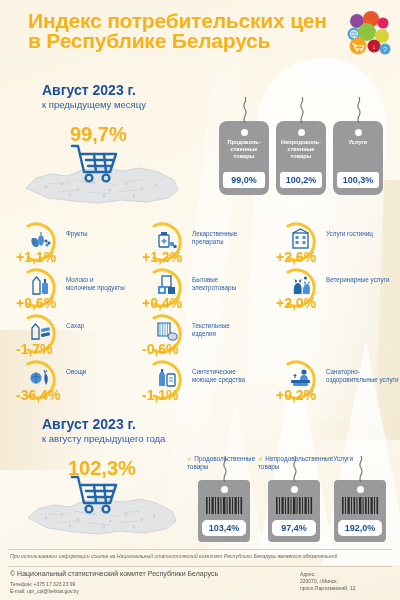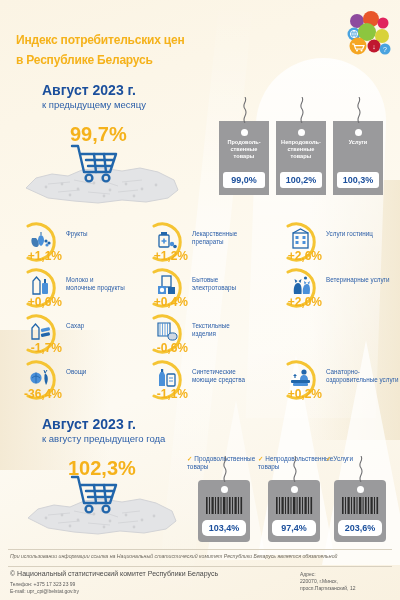--- a/index.html
+++ b/index.html
@@ -51,25 +51,24 @@
   .bg-tan-right {
     position: absolute; right: 0; top: 180px; width: 90px; height: 260px;
     background: linear-gradient(270deg, rgba(240,228,201,.75), rgba(240,228,201,0));
   }
 
   
   .header {
     position: absolute; left: 0; top: 0; width: 400px; height: 62px;
   }
   .header-title {
-    position: absolute; left: 16px; top: 11px; width: 300px;
+    position: absolute; left: 28px; top: 11px; width: 300px;
     color: #f5b21b;
-    font-size: 12px; font-weight: bold; line-height: 20px;
+    font-size: 21px; font-weight: bold; line-height: 20px;
     letter-spacing: -0.2px;
-    margin-top: 19px;
   }
   .logo {
     position: absolute; right: 8px; top: 8px; width: 48px; height: 48px;
   }
 
   
   .sec-title {
     position: absolute;
     color: #1b4f9c;
     font-weight: bold;
@@ -97,21 +96,21 @@
   
   .map-wrap { position: absolute; }
   #map1 { left: 18px; top: 140px; width: 170px; height: 72px; }
   #map2 { left: 20px; top: 472px; width: 165px; height: 70px; }
 
   
   .tag {
     position: absolute;
     width: 50px; height: 74px;
     background: #9a9a9c;
-    border-radius: 0;
+    border-radius: 8px;
   }
   .tag::before { 
     content: "";
     position: absolute; left: 50%; top: 8px;
     width: 7px; height: 7px; margin-left: -3.5px;
     background: #ffffff; border-radius: 50%;
   }
   .tag-string {
     position: absolute; left: 50%; top: -24px; margin-left: -6px;
     width: 14px; height: 26px;
@@ -175,22 +174,22 @@
     position: absolute;
     width: 120px; height: 44px;
   }
   .cat-circle {
     position: absolute; left: 0; top: 0;
     width: 40px; height: 40px;
   }
   .cat-pct {
     position: absolute;
     left: -4px; top: 27px;
-    width: 46px; text-align: right;
-    font-size: 12px; font-weight: bold;
+    width: 46px; text-align: left;
+    font-size: 14px; font-weight: bold;
   }
   .pos { color: #f5b21b; }
   .neg { color: #f5b21b; }
   .cat-label {
     position: absolute;
     left: 46px; top: 8px; width: 76px;
     color: #2b5ea8;
     font-size: 6.3px; line-height: 8.2px;
   }
   .cat-icon {
@@ -617,21 +616,21 @@
           <rect x="15.5" y="0" width="1" height="17"></rect>
         <rect x="18" y="0" width="2.4" height="17"></rect>
           <rect x="21.6" y="0" width="1" height="17"></rect>
         <rect x="24" y="0" width="1.6" height="17"></rect>
           <rect x="27" y="0" width="1" height="17"></rect>
         <rect x="29.5" y="0" width="2.2" height="17"></rect>
           <rect x="33" y="0" width="1" height="17"></rect>
         <rect x="35.5" y="0" width="1.6" height="17"></rect>
       </g>
     </svg>
-    <div class="tag2-value">203,6%</div>
+    <div class="tag2-value">192,0%</div>
   </div>
 
   <div class="footer-rule" id="rule1"></div>
   <div class="foot-note">При использовании информации ссылка на Национальный статистический комитет Республики Беларусь является обязательной</div>
   <div class="footer-rule" id="rule2"></div>
   <div class="foot-org">© Национальный статистический комитет Республики Беларусь</div>
   <div class="foot-contact">
     <div>Телефон: +375 17 323 23 99</div>
     <div>E-mail: upr_cpi@belstat.gov.by</div>
   </div>

